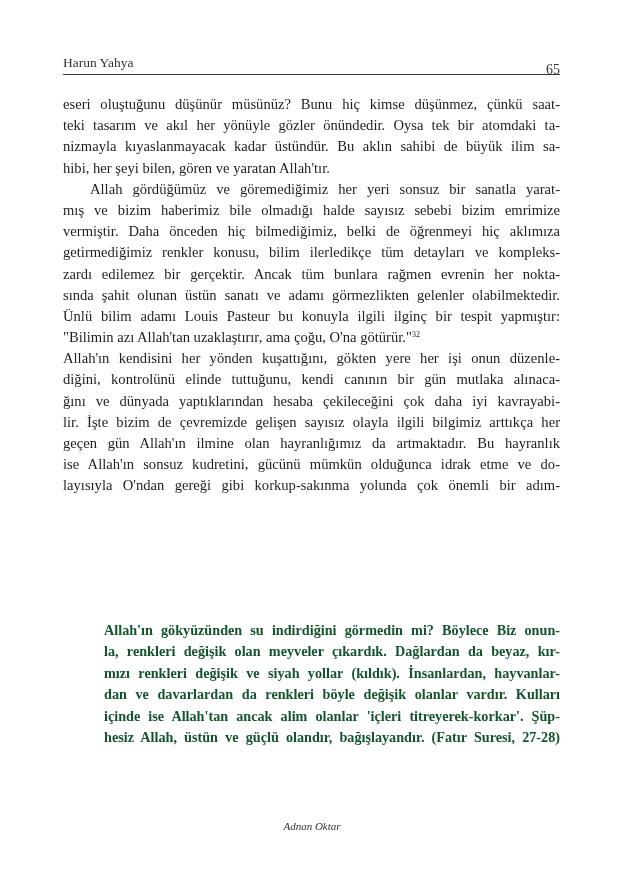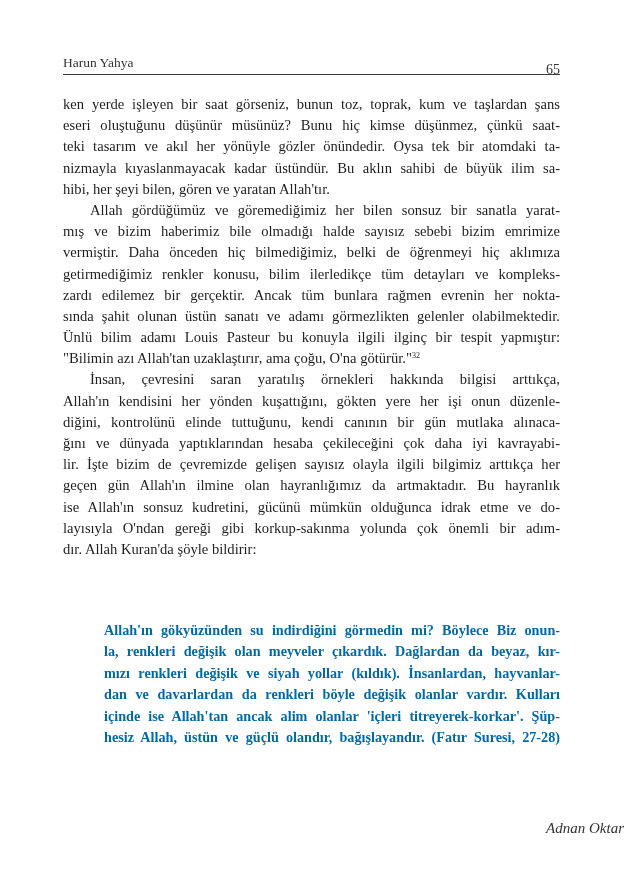--- a/index.html
+++ b/index.html
@@ -72,70 +72,67 @@
       position: absolute;
       left: 104px;
       top: 620px;
       width: 456px;
     }
     .quote .line {
       font-weight: bold;
       font-size: 14.2px;
       height: 21.4px;
       line-height: 21.4px;
-      color: #0369a1;
+      color: #14532d;
     }
     .page-footer {
       position: absolute;
       left: 0;
       right: 0;
       top: 820px;
-      text-align: right;
+      text-align: center;
       font-family: "Liberation Serif", "DejaVu Serif", serif;
       font-style: italic;
-      font-size: 15px;
+      font-size: 11px;
       color: #333;
     }
   </style>
 </head>
 <body>
 
 <div class="page-header">
   <span class="header-title">Harun Yahya</span>
   <span class="header-page-number">65</span>
 </div>
 
 <div class="body-text">
   <div>
-    <span class="line">ken yerde işleyen bir saat görseniz, bunun toz, toprak, kum ve taşlardan şans</span>
     <span class="line">eseri oluştuğunu düşünür müsünüz? Bunu hiç kimse düşünmez, çünkü saat-</span>
     <span class="line">teki tasarım ve akıl her yönüyle gözler önündedir. Oysa tek bir atomdaki ta-</span>
     <span class="line">nizmayla kıyaslanmayacak kadar üstündür. Bu aklın sahibi de büyük ilim sa-</span>
     <span class="line last">hibi, her şeyi bilen, gören ve yaratan Allah'tır.</span>
   </div>
   <div>
-    <span class="line indent">Allah gördüğümüz ve göremediğimiz her bilen sonsuz bir sanatla yarat-</span>
+    <span class="line indent">Allah gördüğümüz ve göremediğimiz her yeri sonsuz bir sanatla yarat-</span>
     <span class="line">mış ve bizim haberimiz bile olmadığı halde sayısız sebebi bizim emrimize</span>
     <span class="line">vermiştir. Daha önceden hiç bilmediğimiz, belki de öğrenmeyi hiç aklımıza</span>
     <span class="line">getirmediğimiz renkler konusu, bilim ilerledikçe tüm detayları ve kompleks-</span>
     <span class="line">zardı edilemez bir gerçektir. Ancak tüm bunlara rağmen evrenin her nokta-</span>
     <span class="line">sında şahit olunan üstün sanatı ve adamı görmezlikten gelenler olabilmektedir.</span>
     <span class="line">Ünlü bilim adamı Louis Pasteur bu konuyla ilgili ilginç bir tespit yapmıştır:</span>
     <span class="line last"><span>"Bilimin azı Allah'tan uzaklaştırır, ama çoğu, O'na götürür."</span><sup>32</sup></span>
   </div>
   <div>
-    <span class="line indent">İnsan, çevresini saran yaratılış örnekleri hakkında bilgisi arttıkça,</span>
     <span class="line">Allah'ın kendisini her yönden kuşattığını, gökten yere her işi onun düzenle-</span>
     <span class="line">diğini, kontrolünü elinde tuttuğunu, kendi canının bir gün mutlaka alınaca-</span>
     <span class="line">ğını ve dünyada yaptıklarından hesaba çekileceğini çok daha iyi kavrayabi-</span>
     <span class="line">lir. İşte bizim de çevremizde gelişen sayısız olayla ilgili bilgimiz arttıkça her</span>
     <span class="line">geçen gün Allah'ın ilmine olan hayranlığımız da artmaktadır. Bu hayranlık</span>
     <span class="line">ise Allah'ın sonsuz kudretini, gücünü mümkün olduğunca idrak etme ve do-</span>
     <span class="line">layısıyla O'ndan gereği gibi korkup-sakınma yolunda çok önemli bir adım-</span>
-    <span class="line last">dır. Allah Kuran'da şöyle bildirir:</span>
   </div>
 </div>
 
 <div class="quote">
   <span class="line">Allah'ın gökyüzünden su indirdiğini görmedin mi? Böylece Biz onun-</span>
   <span class="line">la, renkleri değişik olan meyveler çıkardık. Dağlardan da beyaz, kır-</span>
   <span class="line">mızı renkleri değişik ve siyah yollar (kıldık). İnsanlardan, hayvanlar-</span>
   <span class="line">dan ve davarlardan da renkleri böyle değişik olanlar vardır. Kulları</span>
   <span class="line">içinde ise Allah'tan ancak alim olanlar 'içleri titreyerek-korkar'. Şüp-</span>
   <span class="line">hesiz Allah, üstün ve güçlü olandır, bağışlayandır. (Fatır Suresi, 27-28)</span>

